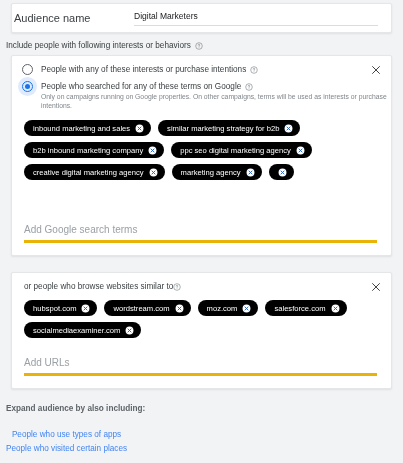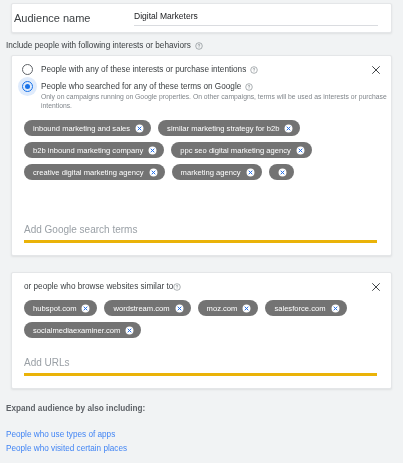--- a/index.html
+++ b/index.html
@@ -169,21 +169,21 @@
   }
   .chips.terms { margin-top: 10px; }
   .chips.urls  { margin-top: 9px; }
 
   .chip {
     display: inline-flex;
     align-items: center;
     gap: 5px;
     height: 16px;
     padding: 0 7px 0 9px;
-    background: #737373;
+    background: #000000;
     color: #ffffff;
     border-radius: 9px;
     font-size: 7.6px;
     white-space: nowrap;
     cursor: pointer;
   }
   .chip-x {
     width: 9px;
     height: 9px;
     flex: 0 0 auto;
@@ -234,20 +234,21 @@
     left: 6px;
     top: 428px;
   }
   .expand-link {
     display: block;
     font-size: 8.2px;
     color: #4285f4;
     text-decoration: none;
     line-height: 14px;
     cursor: pointer;
+    text-align: center;
   }
 </style>
 </head>
 <body>
 
 <div class="page">
 
   <div class="card name-card">
     <div class="name-label">Audience name</div>
     <div class="name-field">

